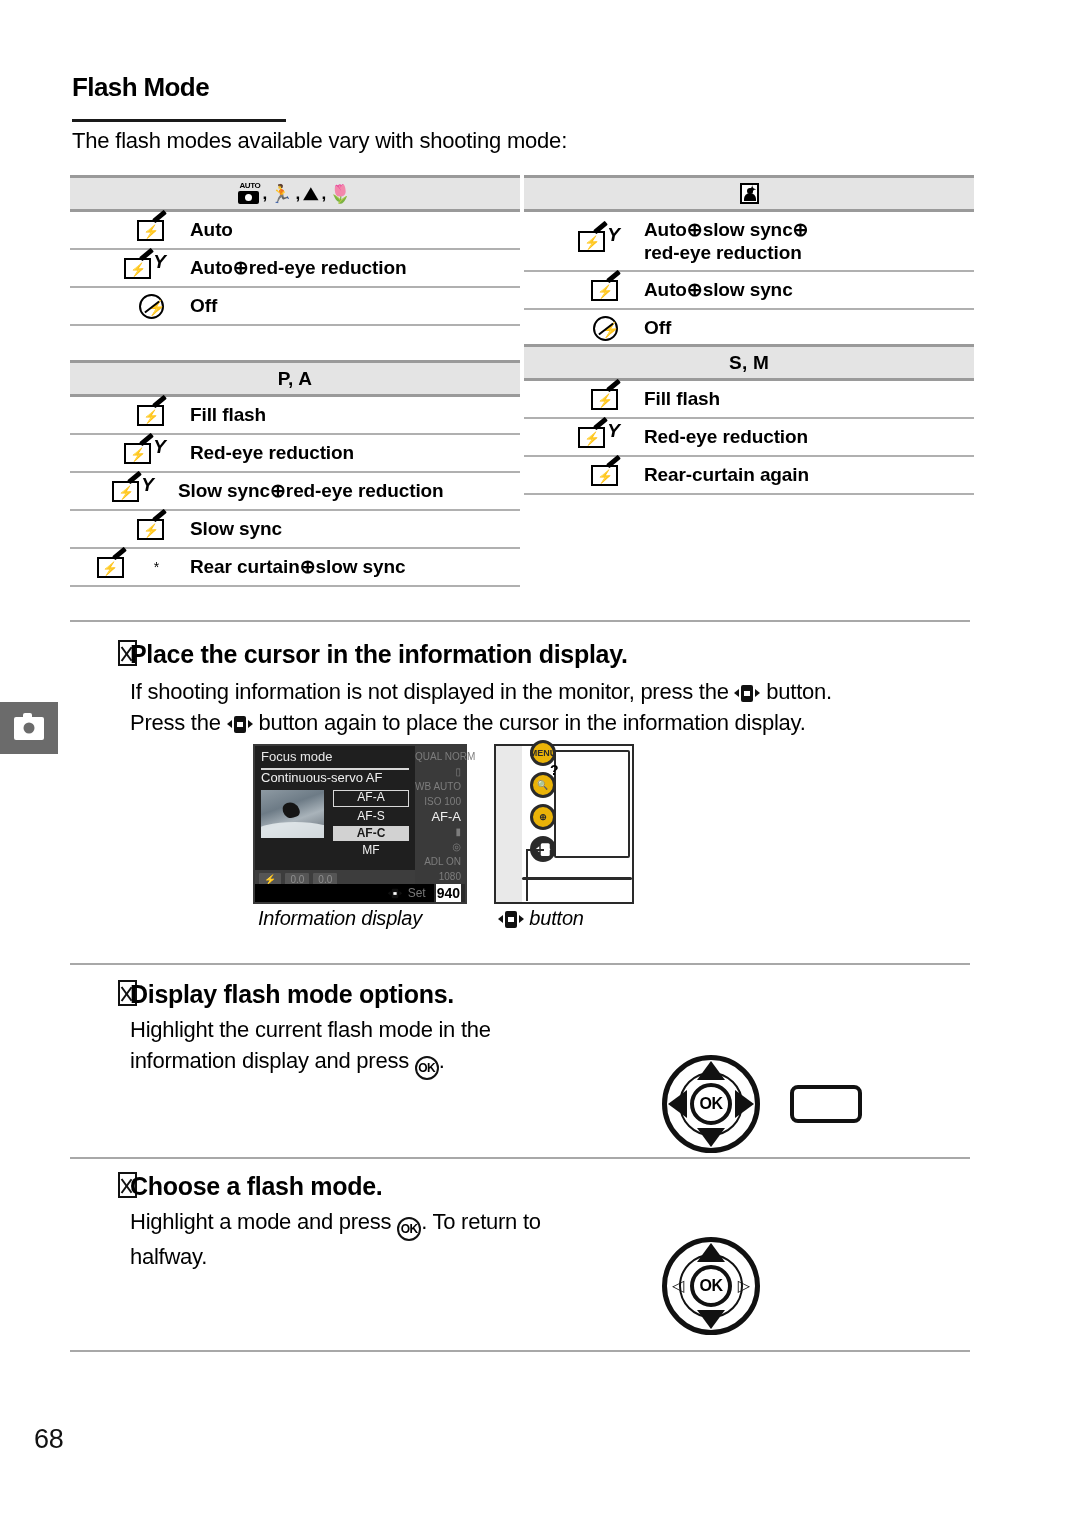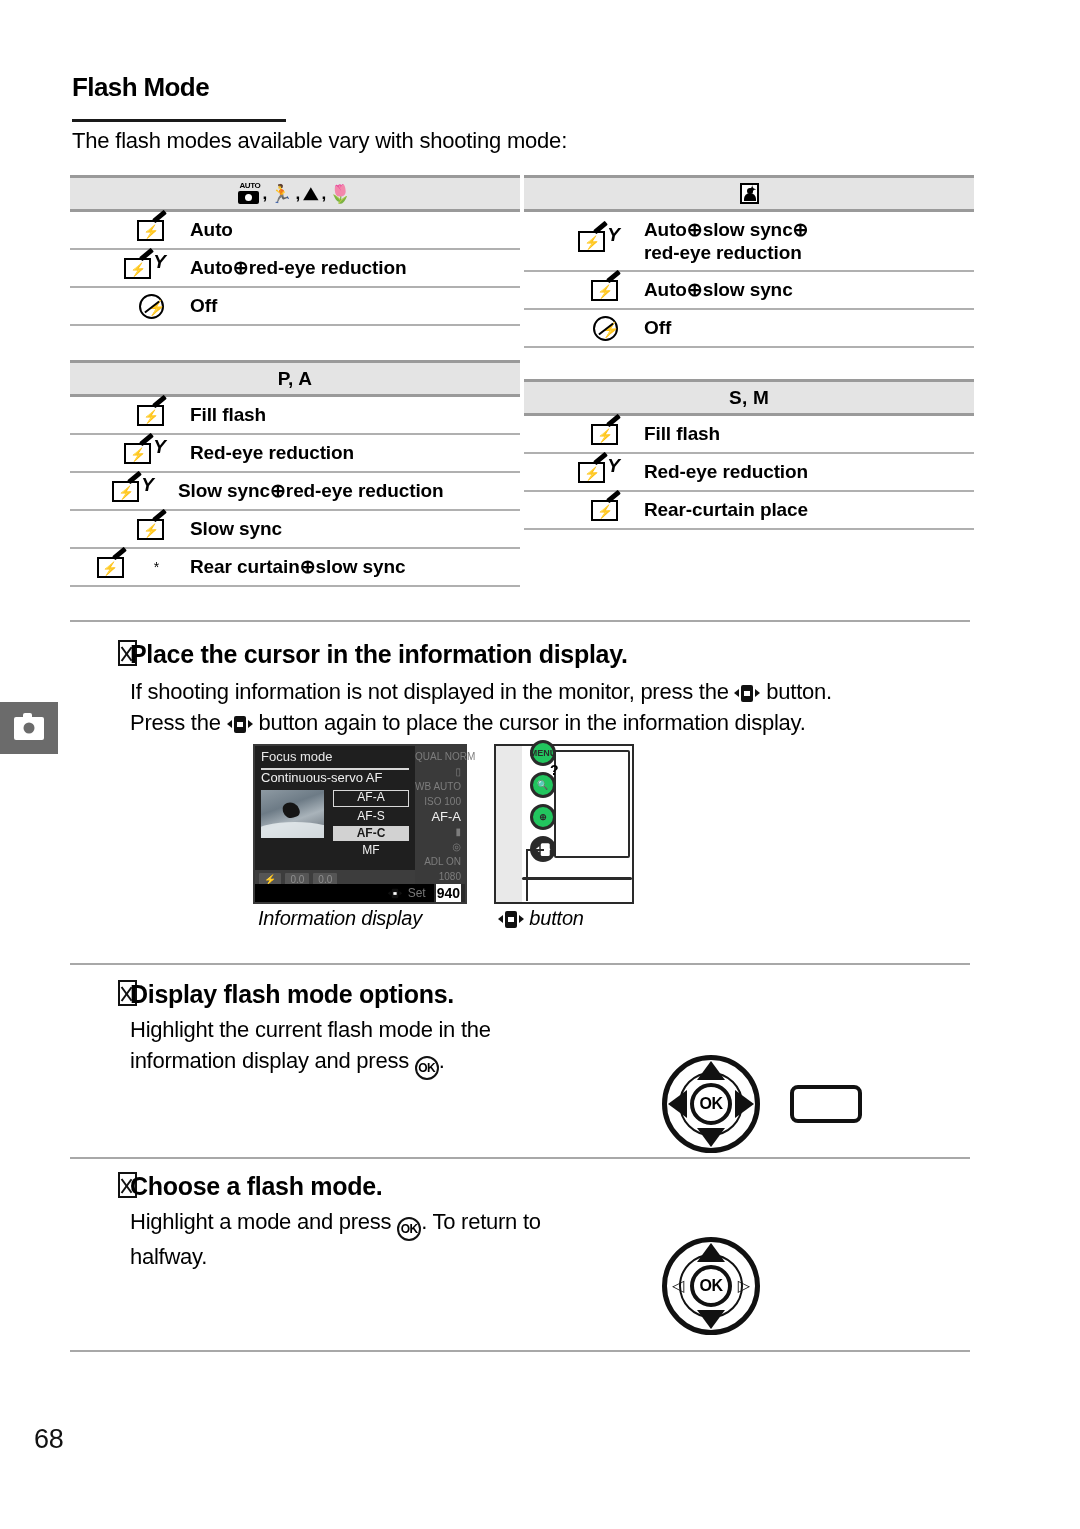--- a/index.html
+++ b/index.html
@@ -584,21 +584,21 @@
     width: 110px; height: 3px;
     background: #2a2a2a;
     border-radius: 2px;
   }
   .cam-btn {
     position: absolute;
     width: 26px; height: 26px;
     border: 3px solid #2a2a2a;
     border-radius: 50%;
     box-sizing: border-box;
-    background: #22c55e;
+    background: #eab308;
     display: flex;
     align-items: center;
     justify-content: center;
     font-size: 9px;
     font-weight: bold;
     color: #2a2a2a;
   }
   .cam-btn.b1 { left: 34px; top: -6px; }
   .cam-btn.b2 { left: 34px; top: 26px; }
   .cam-btn.b3 { left: 34px; top: 58px; }
@@ -851,21 +851,21 @@
     <div class="trow">
       <div class="cell-icon" style="width:120px;padding-right:0;justify-content:center;">
         <span class="fi-wrap"><span class="fi fi-flash"><span class="bolt">⚡</span><span class="head"></span></span></span>
         <span class="star-mark">*</span>
       </div>
       <div class="cell-text">Rear curtain⊕slow sync</div>
     </div>
     <div class="trule"></div>
   </div>
 
-  <div class="tbl right" style="top:379px;">
+  <div class="tbl right" style="top:344px;">
     <div class="trule-top"></div>
     <div class="thead">
       <span class="thead-label">S, M</span>
     </div>
     <div class="trule-strong"></div>
 
     <div class="trow">
       <div class="cell-icon">
         <span class="fi-wrap"><span class="fi fi-flash"><span class="bolt">⚡</span><span class="head"></span></span></span>
       </div>
@@ -878,21 +878,21 @@
         <span class="fi-wrap has-eye"><span class="fi fi-flash"><span class="bolt">⚡</span><span class="head"></span></span><span class="fi-eye">Y</span></span>
       </div>
       <div class="cell-text">Red-eye reduction</div>
     </div>
     <div class="trule"></div>
 
     <div class="trow">
       <div class="cell-icon">
         <span class="fi-wrap"><span class="fi fi-flash"><span class="bolt">⚡</span><span class="head"></span></span></span>
       </div>
-      <div class="cell-text">Rear-curtain place</div>
+      <div class="cell-text">Rear-curtain again</div>
     </div>
     <div class="trule"></div>
   </div>
 
 
   <div class="sep-rule" style="top:620px;"></div>
 
   <div class="step-num" style="left:118px; top:640px;">
     <span class="box-glyph"></span>
   </div>

